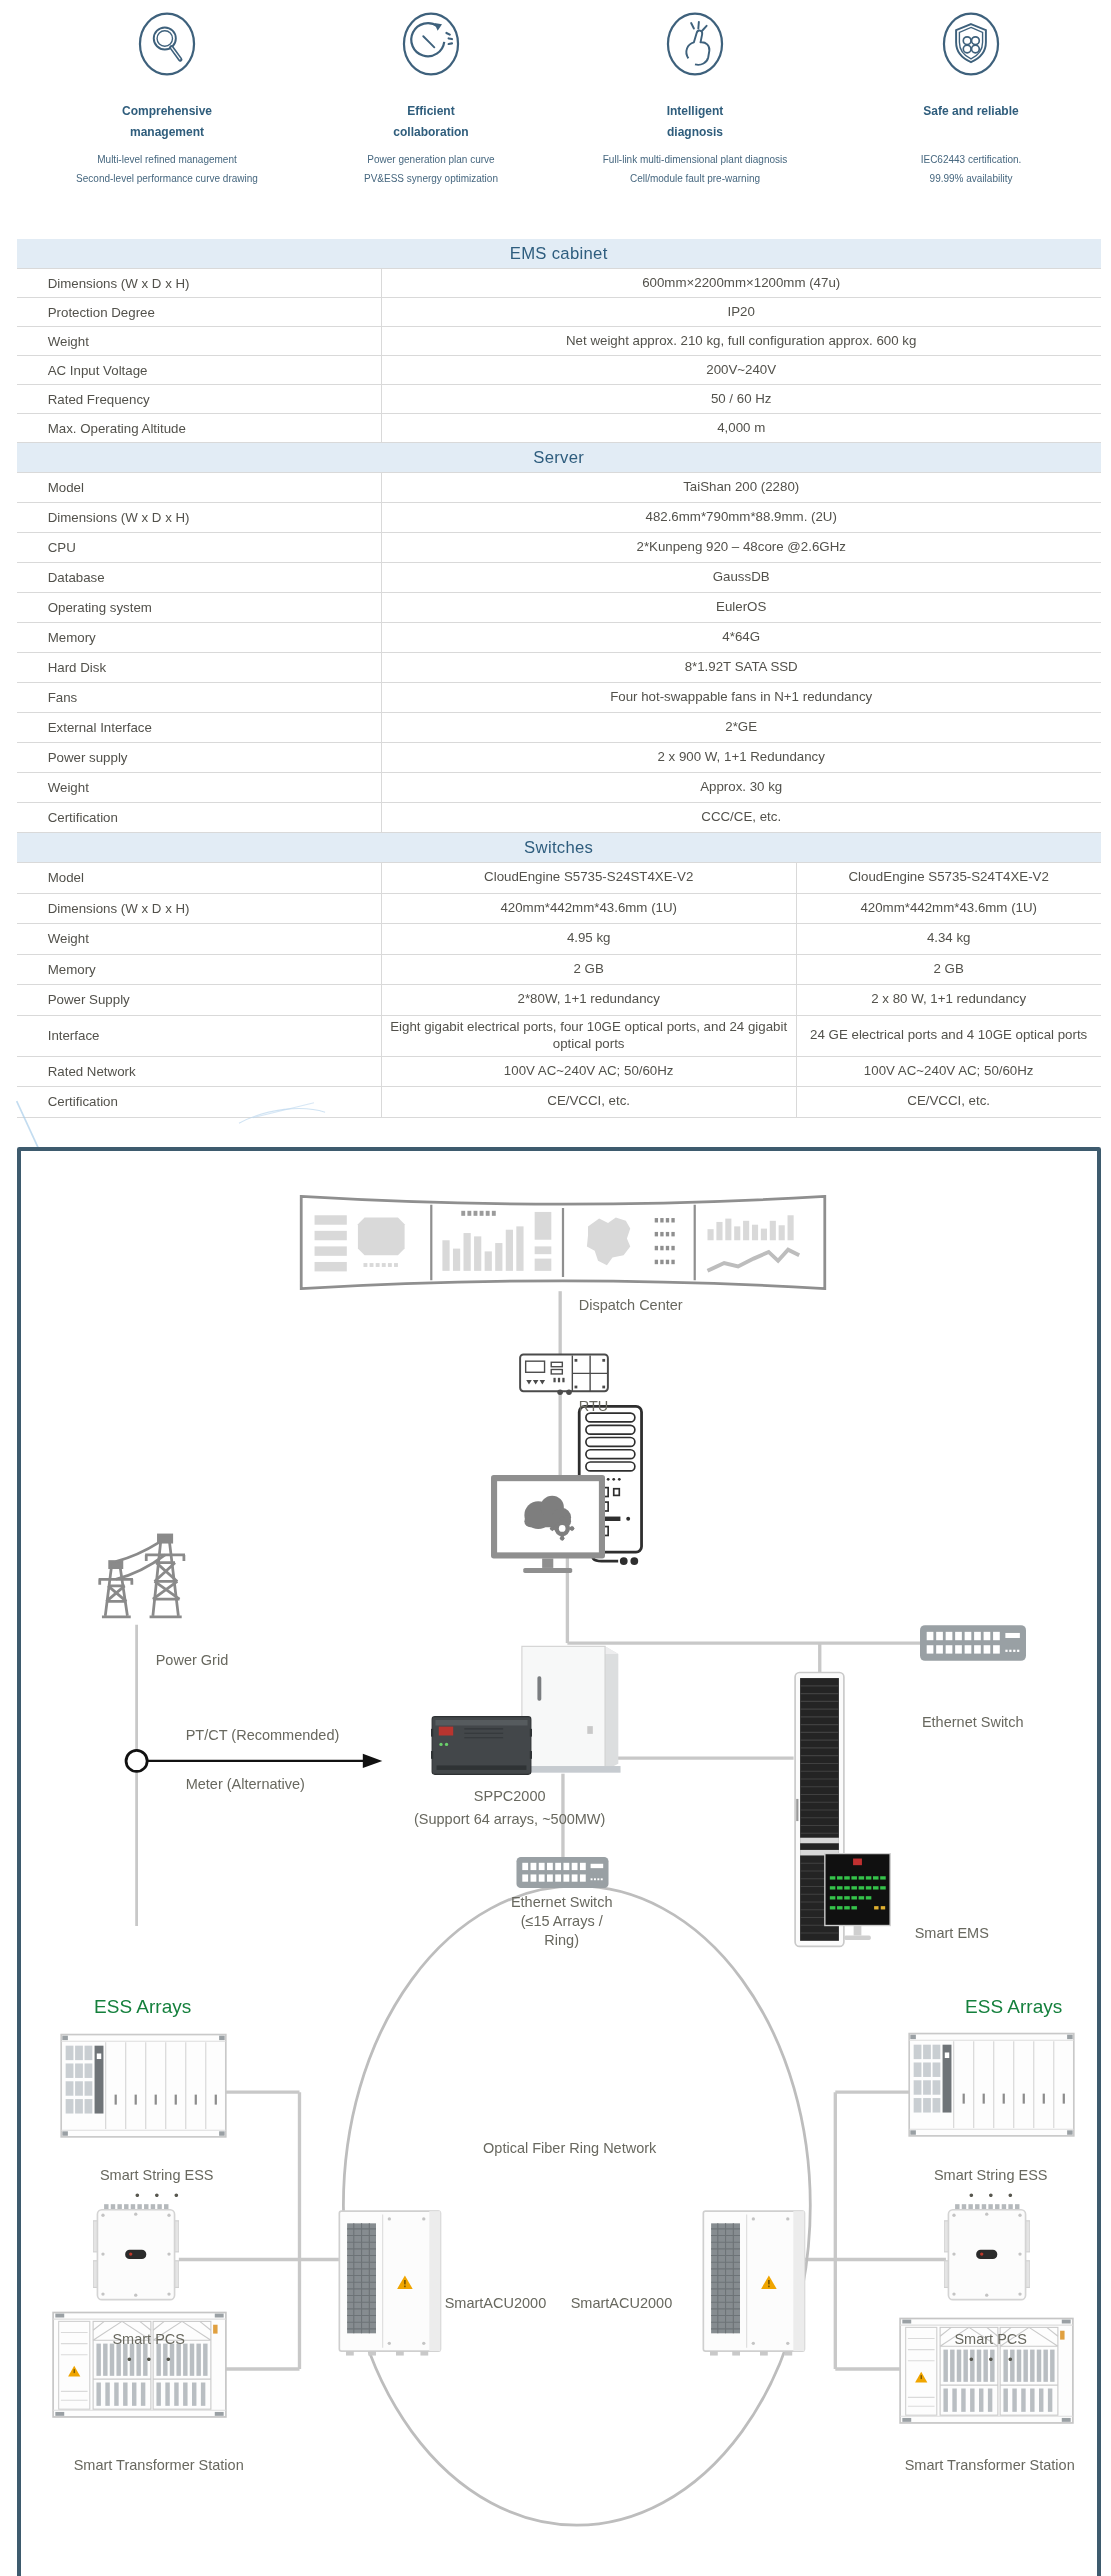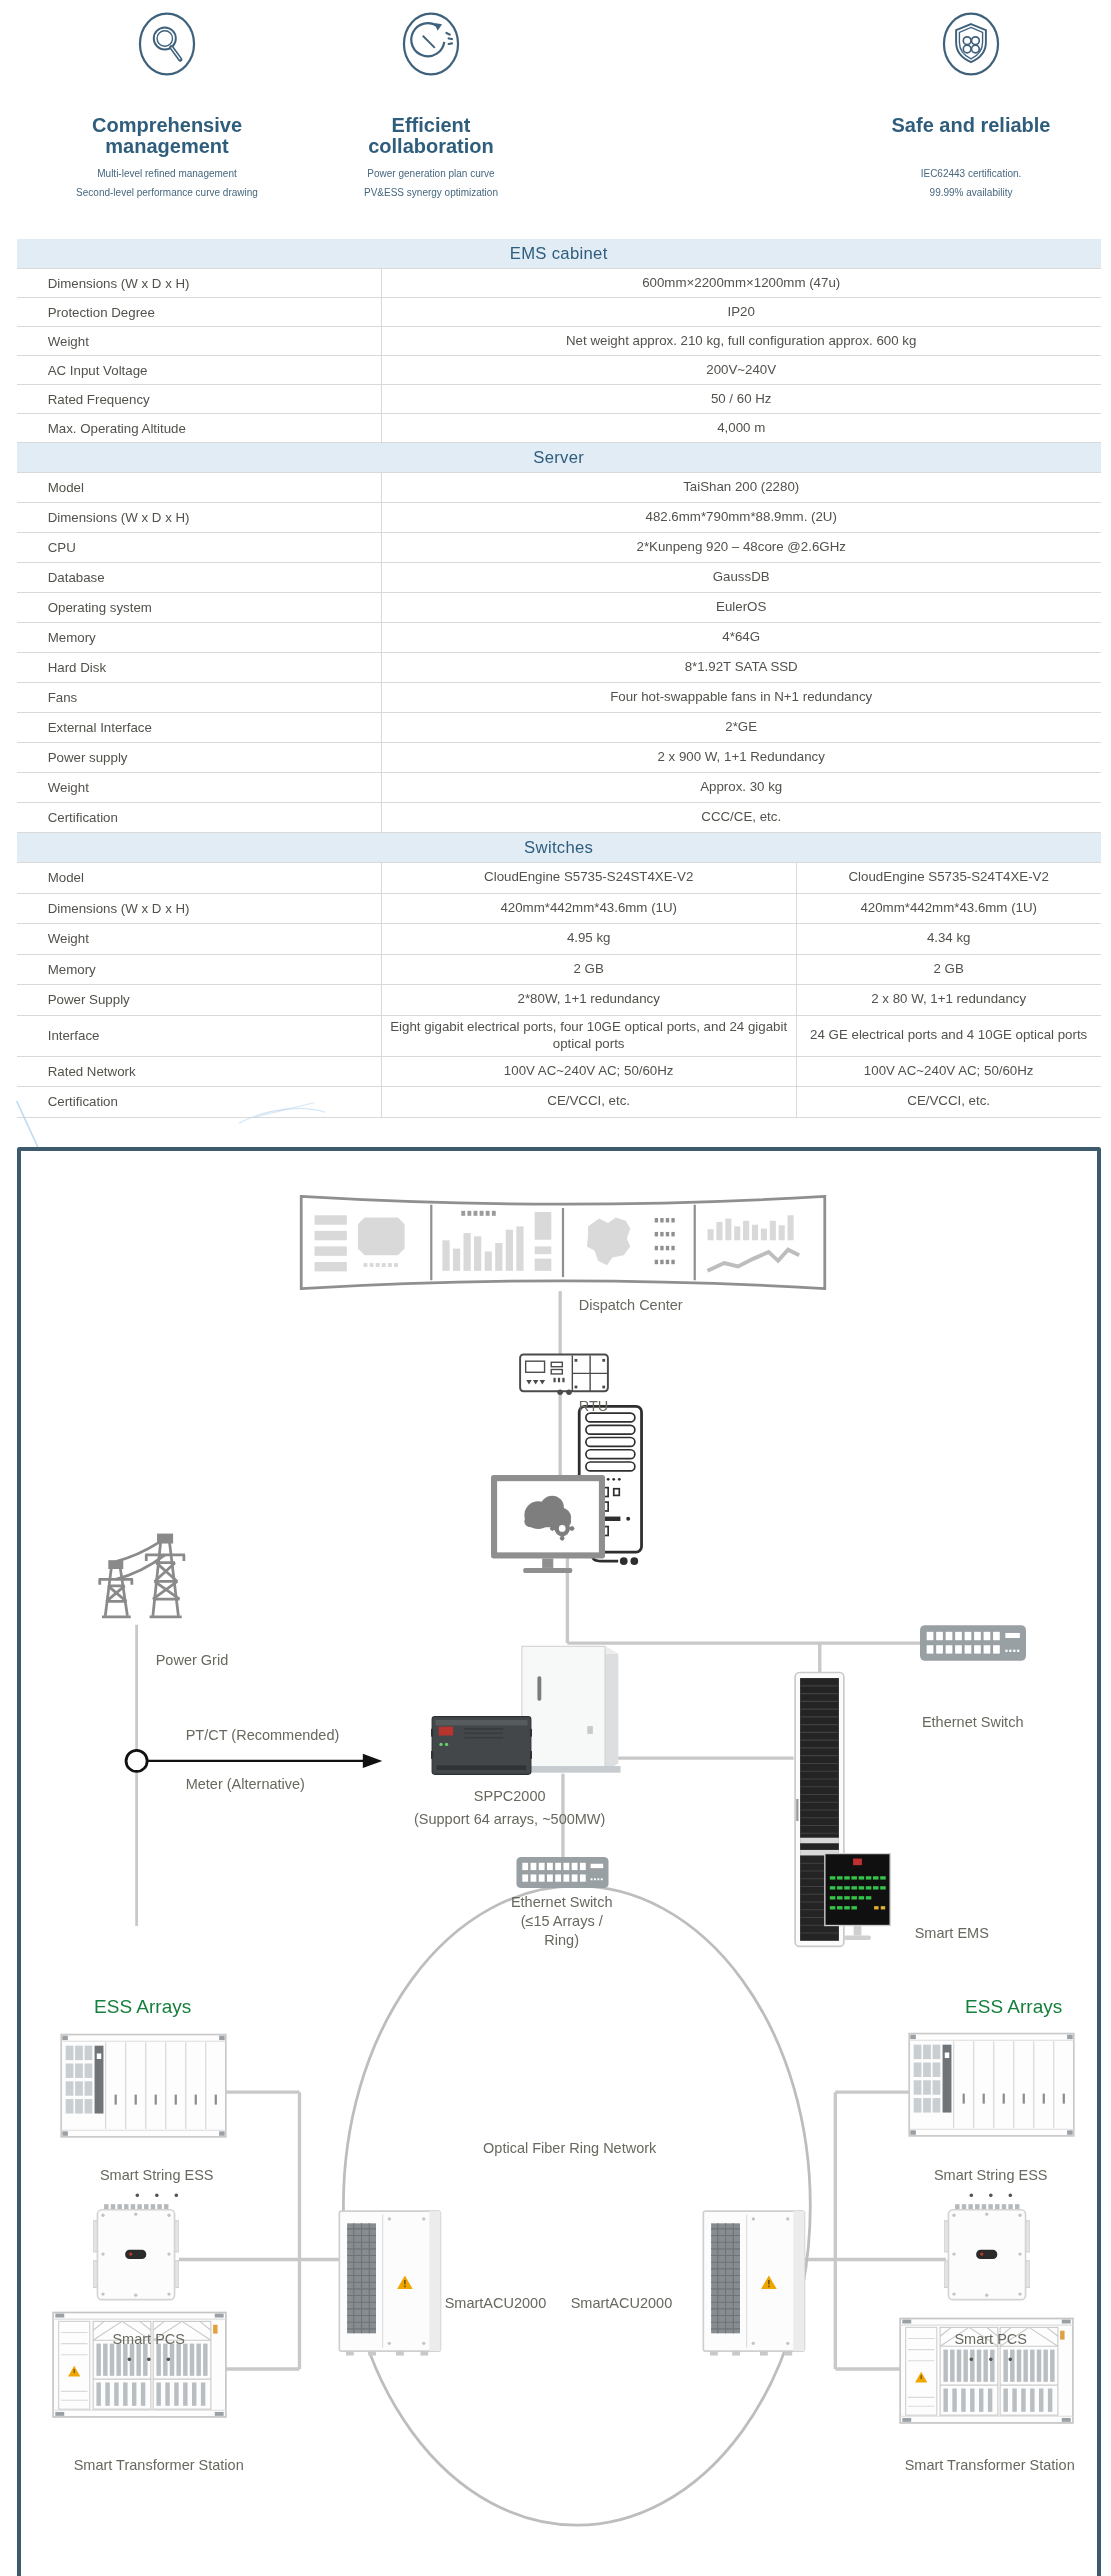--- a/index.html
+++ b/index.html
@@ -1,21 +1,21 @@
 <!DOCTYPE html>
 <html style="font-size:9px"><head>
 <meta charset="utf-8">
 <style>
   html,body{margin:0;padding:0;background:#fff;font-family:"Liberation Sans",sans-serif;}
   #canvas{position:relative;width:1112px;height:2576px;background:#fff;overflow:hidden;}
 
   
   .feature{position:absolute;top:12.2px;width:278px;text-align:center;}
   .feature .ficon{display:block;margin:0 auto;}
-  .feature .ftitle{margin-top:39px;font-size:20px;font-weight:bold;color:#2f5d7c;line-height:20.6px;}
+  .feature .ftitle{margin-top:25px;font-size:12px;font-weight:bold;color:#2f5d7c;line-height:20.6px;}
   .feature .fdesc{margin-top:9px;font-size:10px;color:#46677f;line-height:18.3px;}
 
   
   .tablewrap{position:absolute;left:16.7px;top:239px;width:1084px;}
   .thead{height:29px;background:#e2ecf5;display:flex;align-items:center;justify-content:center;
          font-size:16.7px;color:#2e5d7e;letter-spacing:0.3px;}
   .trow{display:grid;border-top:1.1px solid #d9d9d9;background:#fff;}
   .t1 .trow{grid-template-columns:365px 1fr;min-height:28px;}
   .t2 .trow{grid-template-columns:365px 1fr;min-height:29px;}
   .t3 .trow{grid-template-columns:365px 415px 1fr;min-height:29.5px;}
@@ -61,20 +61,31 @@
       <path d="M58,20 l14,2 -8,12 z" fill="#3e617c"></path>
       <path d="M50,56 L38,44 M50,56 L58,64" stroke="#3e617c" stroke-width="3.5" fill="none" stroke-linecap="round"></path>
       <path d="M80,38 l6,3 M84,48 l6,1 M84,58 l6,-1" stroke="#3e617c" stroke-width="4" fill="none" stroke-linecap="round"></path>
     </svg>
     <div class="ftitle"><span>Efficient</span><br>
       <span>collaboration</span></div>
     <div class="fdesc"><span>Power generation plan curve</span><br>
       <span>PV&amp;ESS synergy optimization</span></div>
   </div>
 
+  <div class="feature" style="left:556px;">
+    <svg class="ficon" width="58" height="64" viewBox="0 0 104 116">
+      <ellipse cx="52" cy="58" rx="49" ry="55" fill="none" stroke="#3e617c" stroke-width="4"></ellipse>
+      <path d="M40,84 c-8,-12 -2,-26 10,-29 l5,-17 c2,-7 11,-5 10,2 l-3,15 c10,-1 17,6 16,15 l-2,12 c-2,10 -13,16 -24,13" fill="none" stroke="#3e617c" stroke-width="3.5" stroke-linejoin="round"></path>
+      <path d="M50,30 l-5,-10 M58,30 l1,-12 M65,34 l8,-9" stroke="#3e617c" stroke-width="3.5" stroke-linecap="round"></path>
+    </svg>
+    <div class="ftitle"><span>Intelligent</span><br>
+      <span>diagnosis</span></div>
+    <div class="fdesc"><span>Full-link multi-dimensional plant diagnosis</span><br>
+      <span>Cell/module fault pre-warning</span></div>
+  </div>
 
   <div class="feature" style="left:832px;">
     <svg class="ficon" width="58" height="64" viewBox="0 0 104 116">
       <ellipse cx="52" cy="58" rx="49" ry="55" fill="none" stroke="#3e617c" stroke-width="4"></ellipse>
       <path d="M52,22 l27,11 v22 c0,19 -13,30 -27,36 c-14,-6 -27,-17 -27,-36 v-22 z" fill="none" stroke="#3e617c" stroke-width="3.5"></path>
       <path d="M52,28 l21,9 v18 c0,16 -10,25 -21,30 c-11,-5 -21,-14 -21,-30 v-18 z" fill="none" stroke="#3e617c" stroke-width="2.5"></path>
       <circle cx="45" cy="52" r="7" fill="none" stroke="#3e617c" stroke-width="3"></circle>
       <circle cx="60" cy="52" r="7" fill="none" stroke="#3e617c" stroke-width="3"></circle>
       <circle cx="45" cy="67" r="7" fill="none" stroke="#3e617c" stroke-width="3"></circle>
       <circle cx="60" cy="67" r="7" fill="none" stroke="#3e617c" stroke-width="3"></circle>

